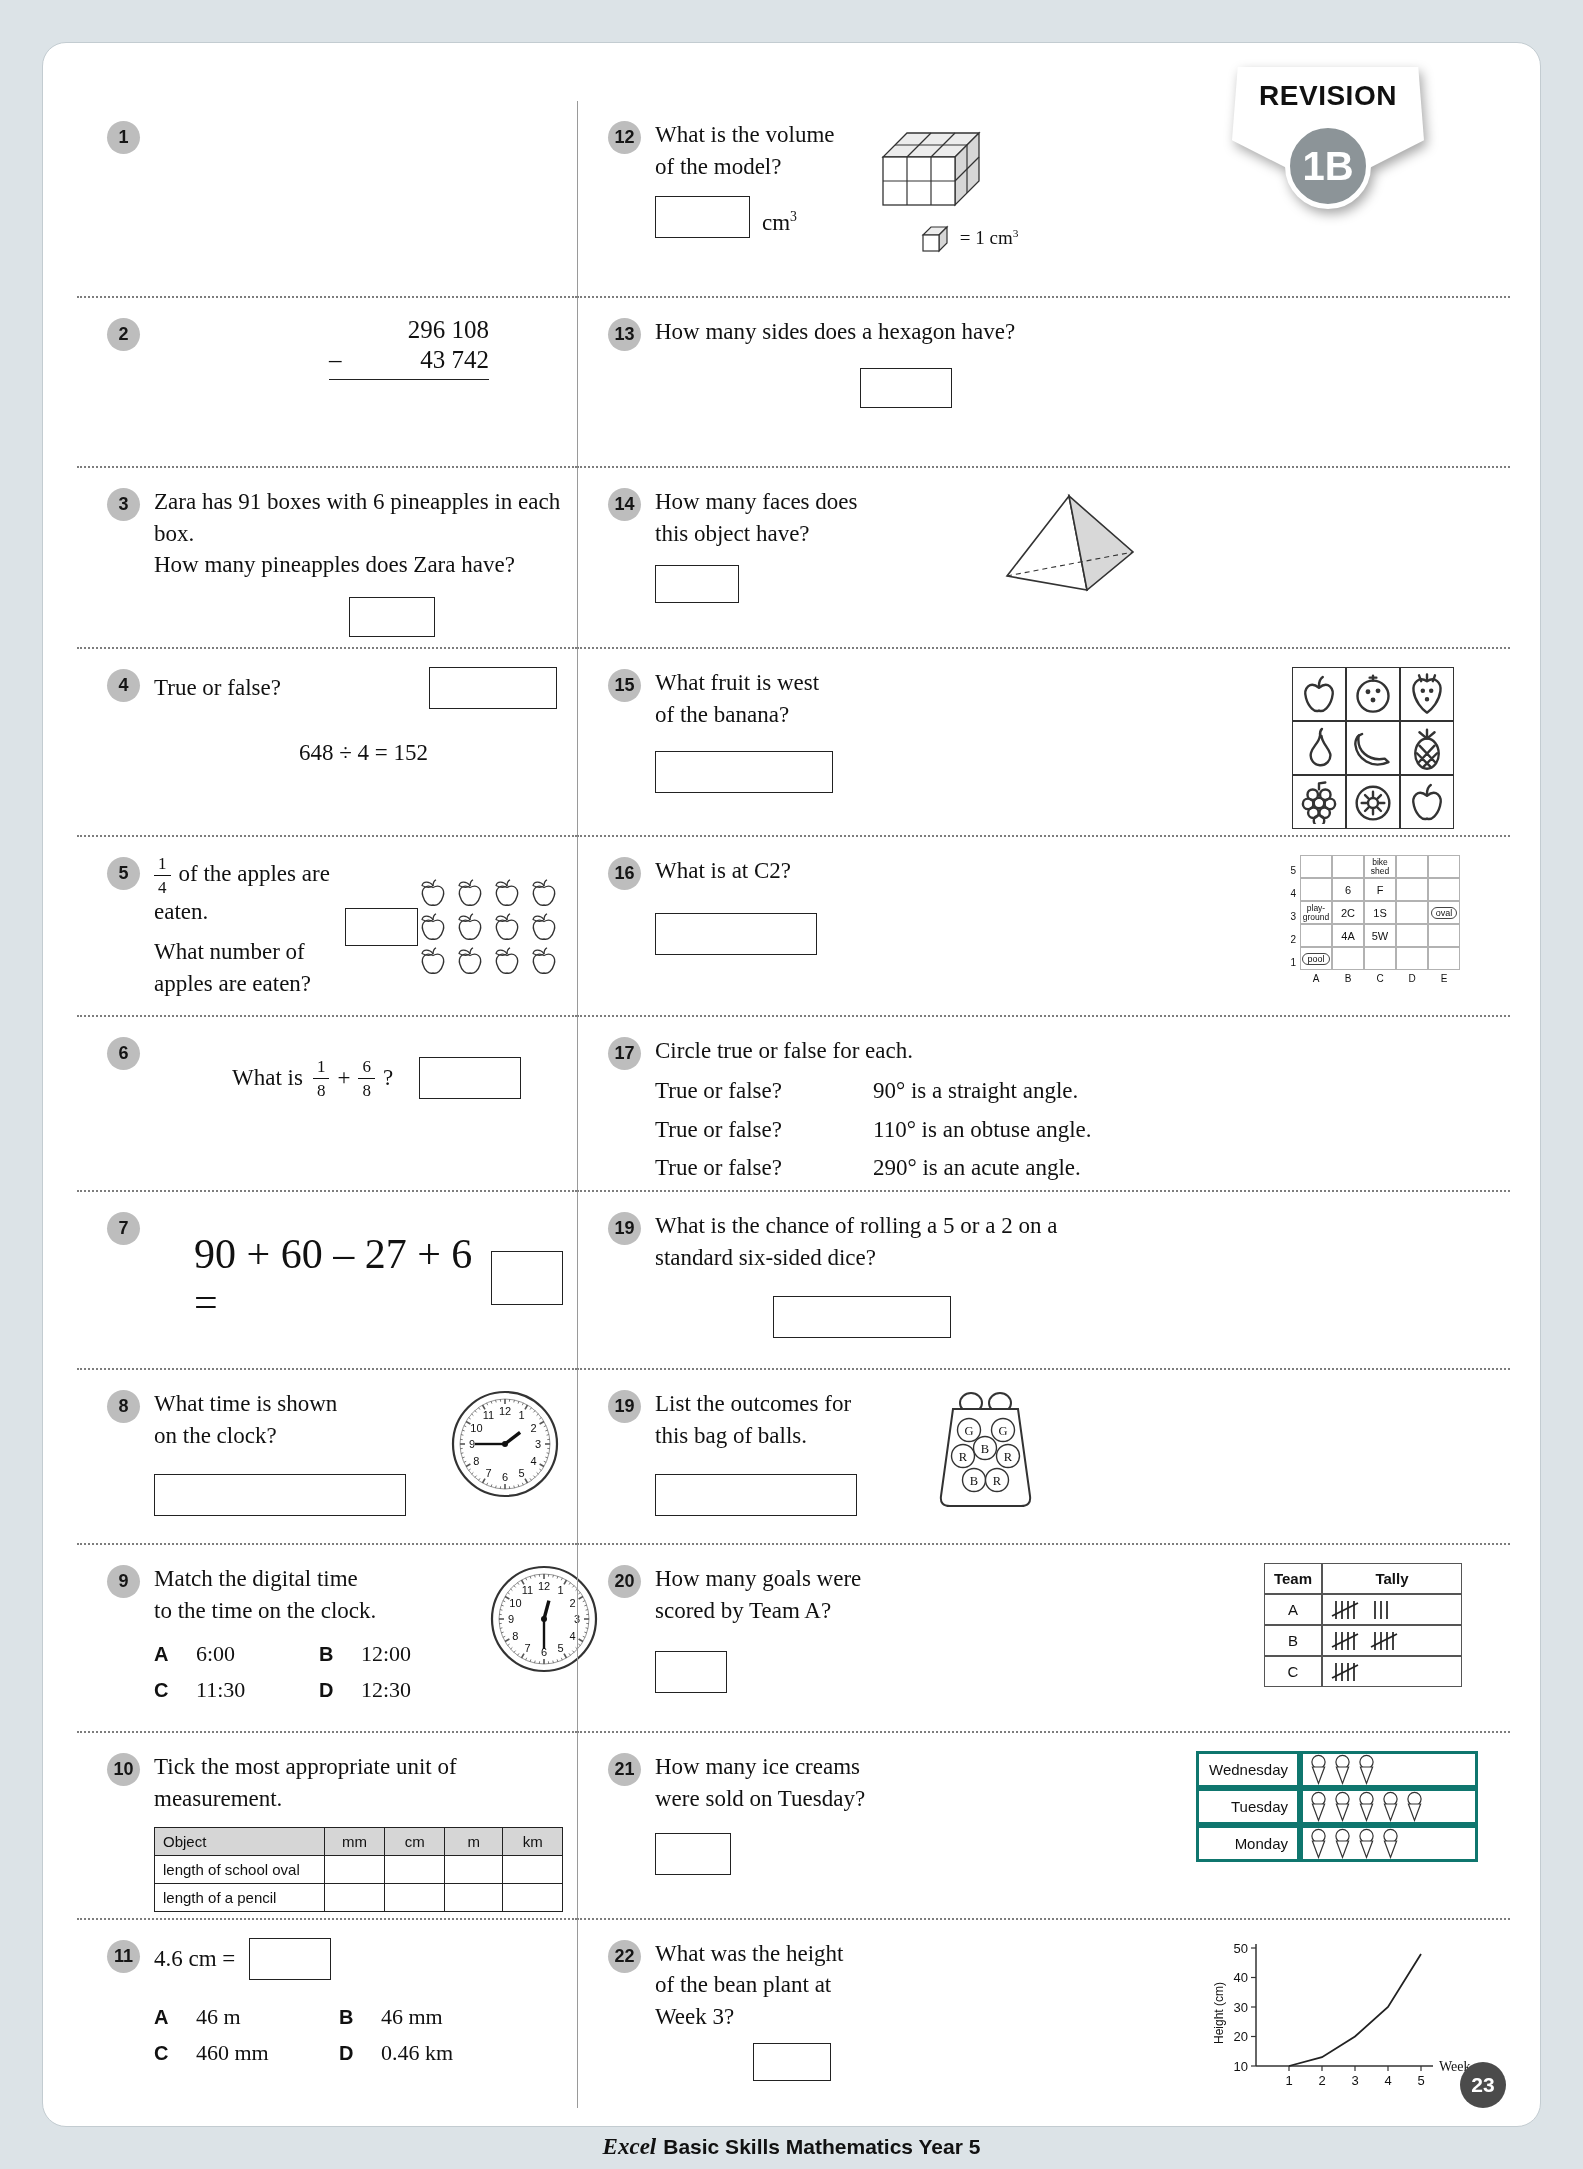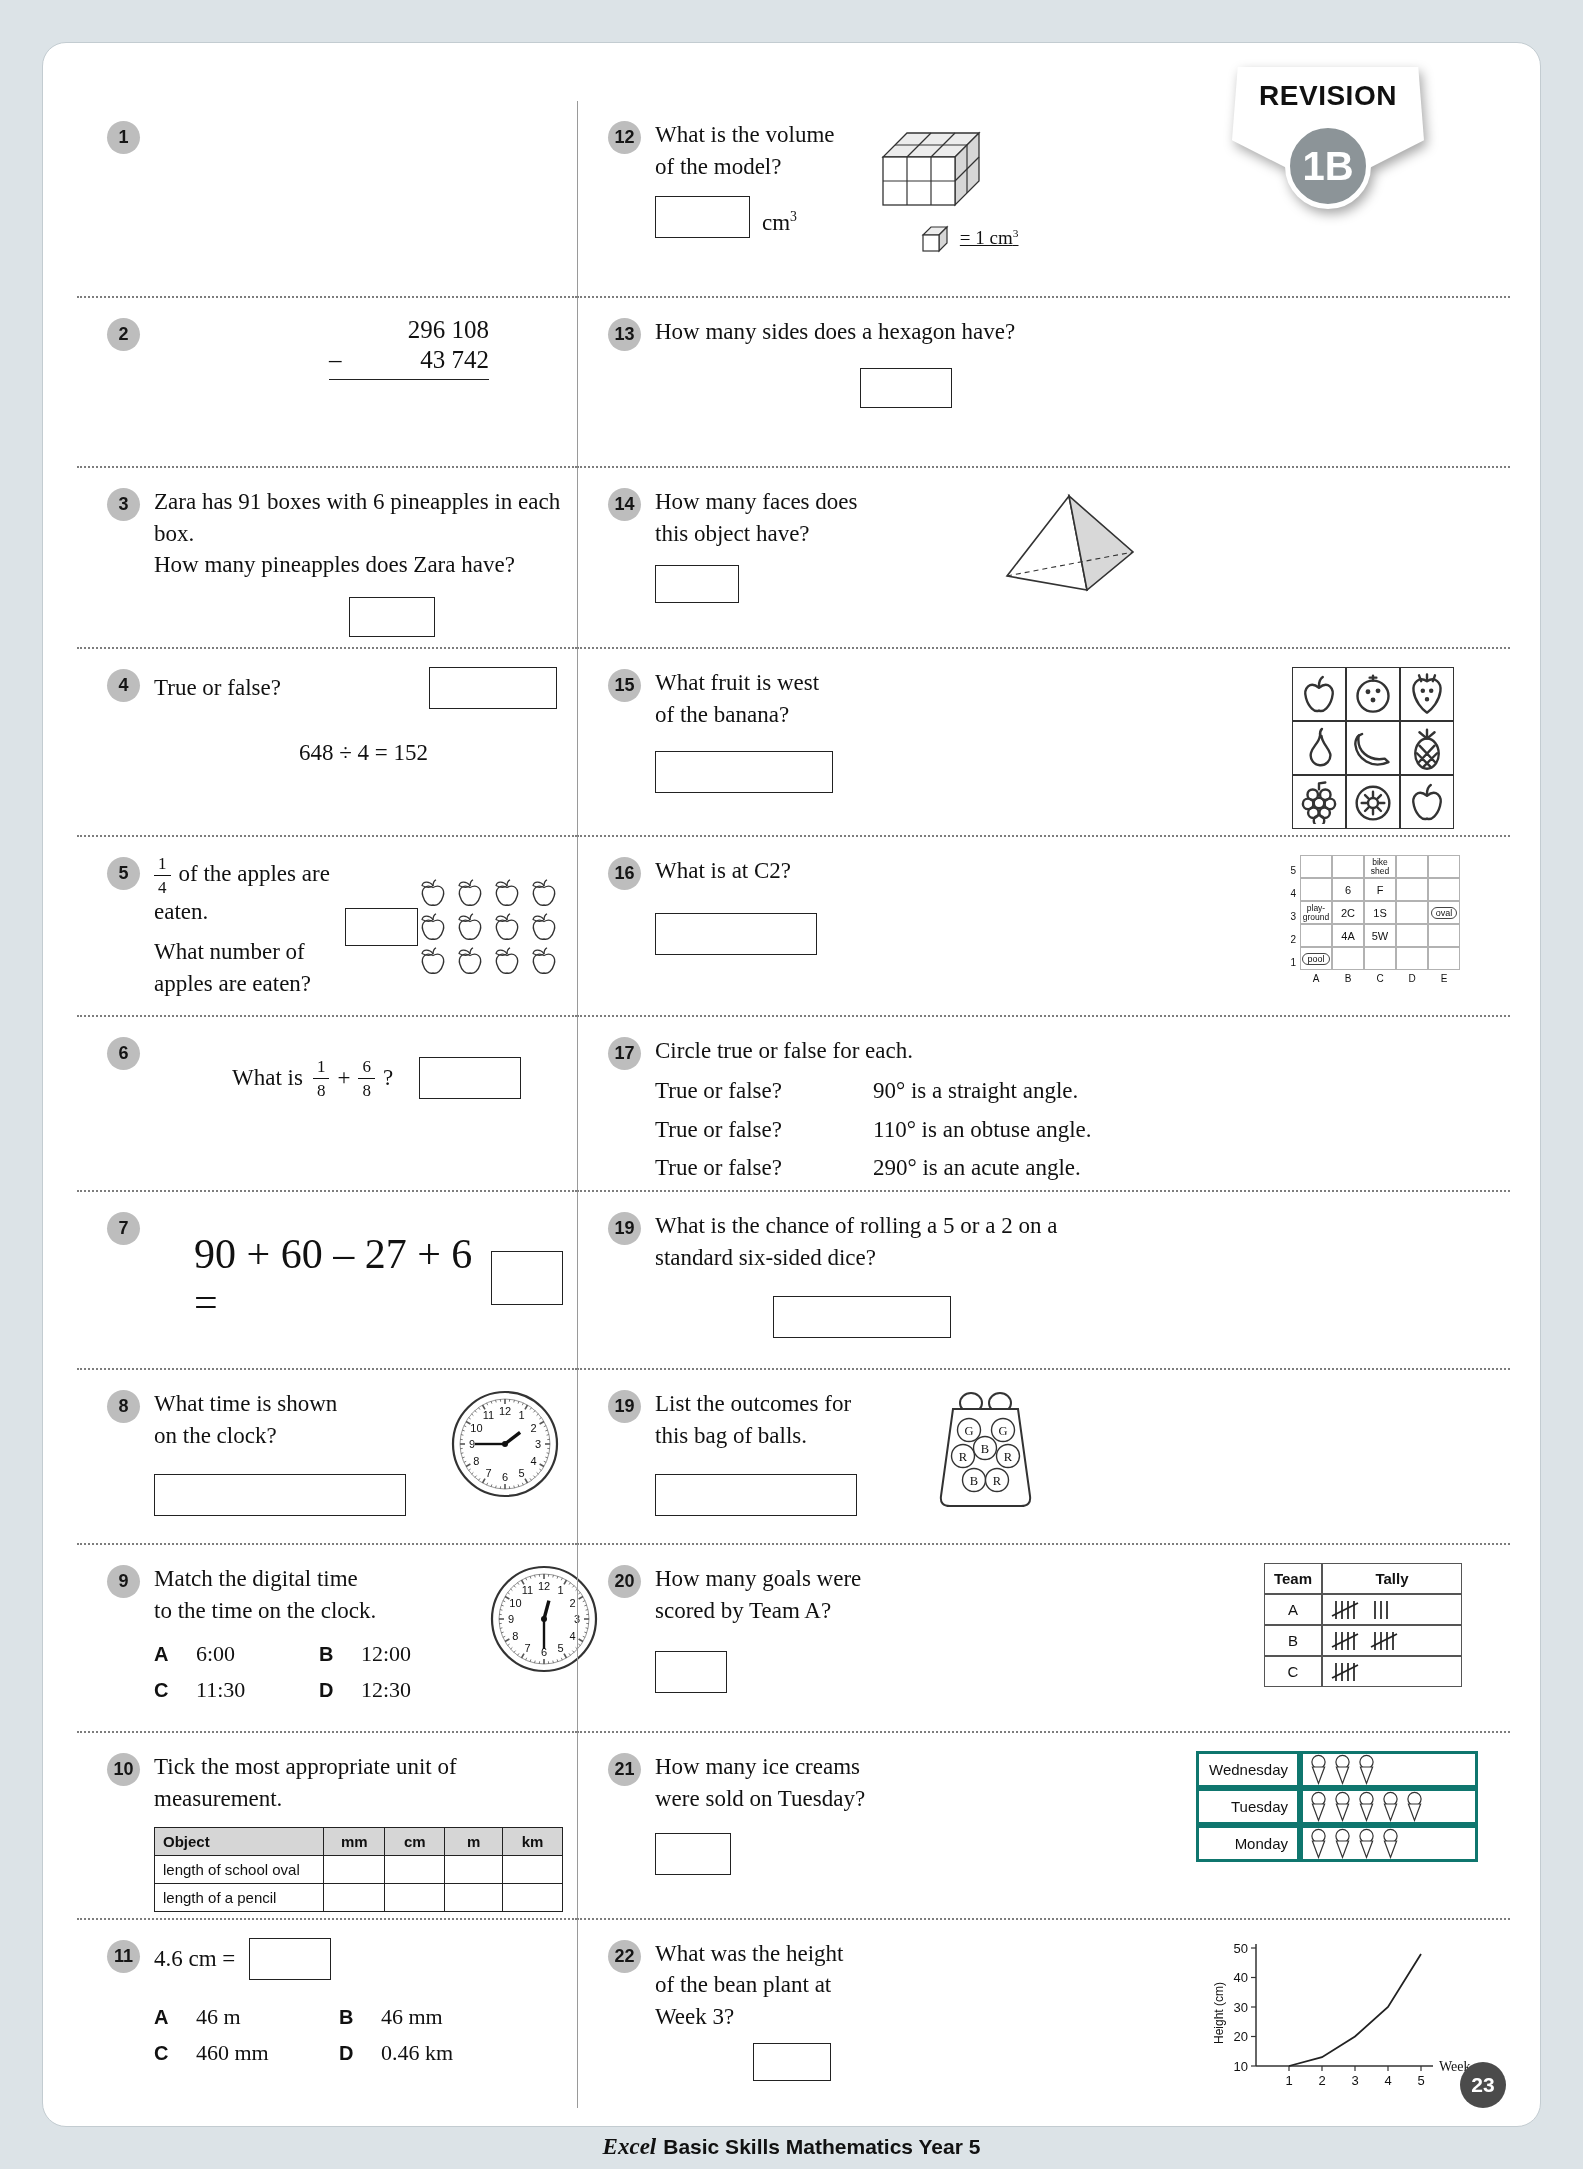--- a/index.html
+++ b/index.html
@@ -25,21 +25,21 @@
   .frac .fnum{padding:0 4px 3px;}
   .frac .fden{border-top:1.3px solid #111;padding:3px 4px 0;}
   .subtraction{margin-left:175px;width:160px;font-size:25px;text-align:right;}
   .sub-bottom{border-bottom:1.8px solid #222;display:flex;justify-content:space-between;padding:2px 0 5px;}
   .opts{display:grid;grid-template-columns:185px 185px;row-gap:10px;margin-top:14px;}
   .opt{display:flex;align-items:baseline;}
   .optletter{font:bold 20px "Liberation Sans",sans-serif;width:42px;}
   .optval{font-size:22px;}
   .mtable{border-collapse:collapse;margin-top:12px;font-family:"Liberation Sans",sans-serif;font-size:15px;}
   .mtable th,.mtable td{border:1.2px solid #222;height:28px;padding:2px 8px;}
-  .mtable th{background:#d6d6d6;font-weight:bold;padding-left:8px;}
+  .mtable th{background:#d6d6d6;font-weight:normal;padding-left:8px;}
   .mtable .obj{width:200px;text-align:left;}
   .mtable .unit{width:66px;text-align:center;}
   .tf-grid{display:grid;grid-template-columns:218px auto;row-gap:7px;margin-top:8px;}
   .applegrid{display:grid;grid-template-columns:repeat(4,32px);gap:2px 5px;align-self:center;}
   .clockbox{flex:0 0 auto;}
   .fruitgrid{display:grid;grid-template-columns:repeat(3,54px);grid-auto-rows:54px;align-self:flex-start;}
   .fcell{border:1.2px solid #333;display:flex;align-items:center;justify-content:center;}
   .fruit path,.fruit circle,.fruit ellipse{fill:none;stroke:#333;stroke-width:1.15;stroke-linejoin:round;stroke-linecap:round;}
   .map{display:grid;grid-template-columns:17px repeat(5,32px);grid-auto-rows:23px;
        font-family:"Liberation Sans",sans-serif;font-size:11px;align-self:flex-start;}
@@ -116,21 +116,21 @@
                 <line x1="26" y1="26" x2="98" y2="26"></line>
                 <line x1="86" y1="62" x2="110" y2="38"></line>
                   <line x1="98" y1="26" x2="98" y2="74"></line>
               </svg>
               <div style="display:flex;align-items:center;gap:7px;justify-content:flex-end;margin-top:0;">
                 <svg class="figsvg" width="34" height="30" viewBox="0 0 34 30">
                   <polygon points="4,12 20,12 28,4 12,4" fill="#ececec" stroke="#333" stroke-width="1.2"></polygon>
                   <polygon points="20,12 28,4 28,20 20,28" fill="#d6d6d6" stroke="#333" stroke-width="1.2"></polygon>
                   <rect x="4" y="12" width="16" height="16" fill="#fff" stroke="#333" stroke-width="1.2"></rect>
                 </svg>
-                <span class="qtext" style="font-size:19px;text-decoration:underline;"><span>= 1 cm</span><sup>3</sup></span>
+                <span class="qtext" style="font-size:19px;"><span>= 1 cm</span><sup>3</sup></span>
               </div>
             </div>
           </div>
         </div>
       </div>
     </div>
 
     <div class="cell left r2">
       <div class="qrow">
         <div class="qnum">2</div>

